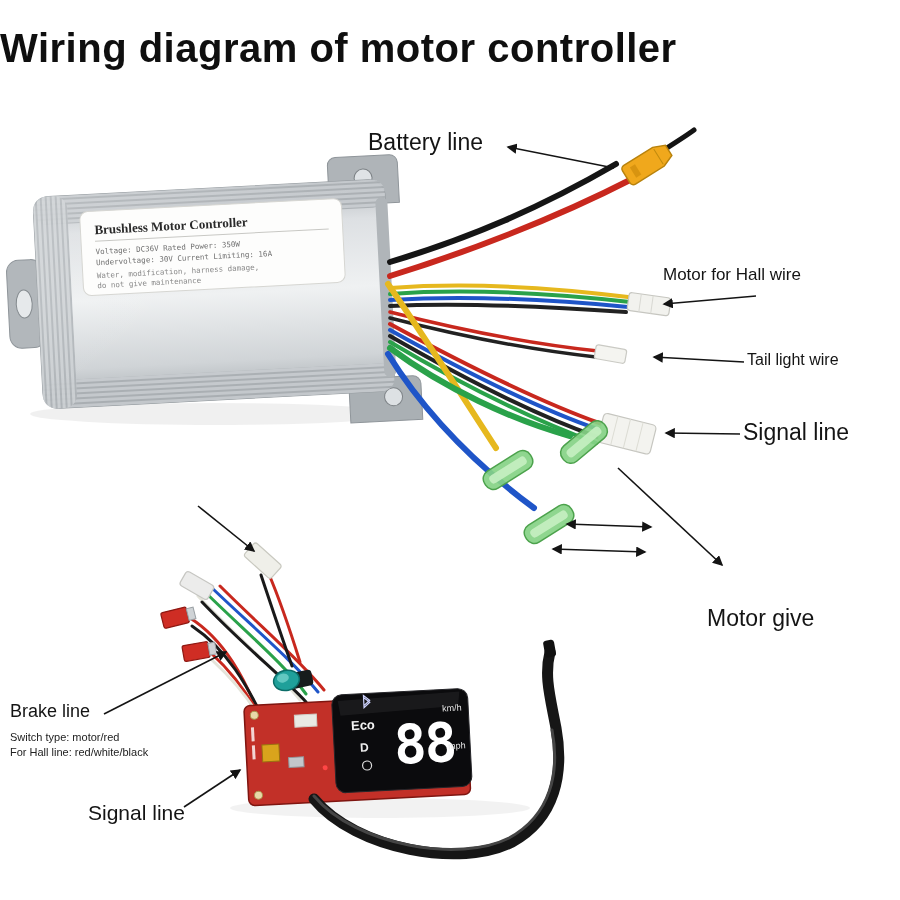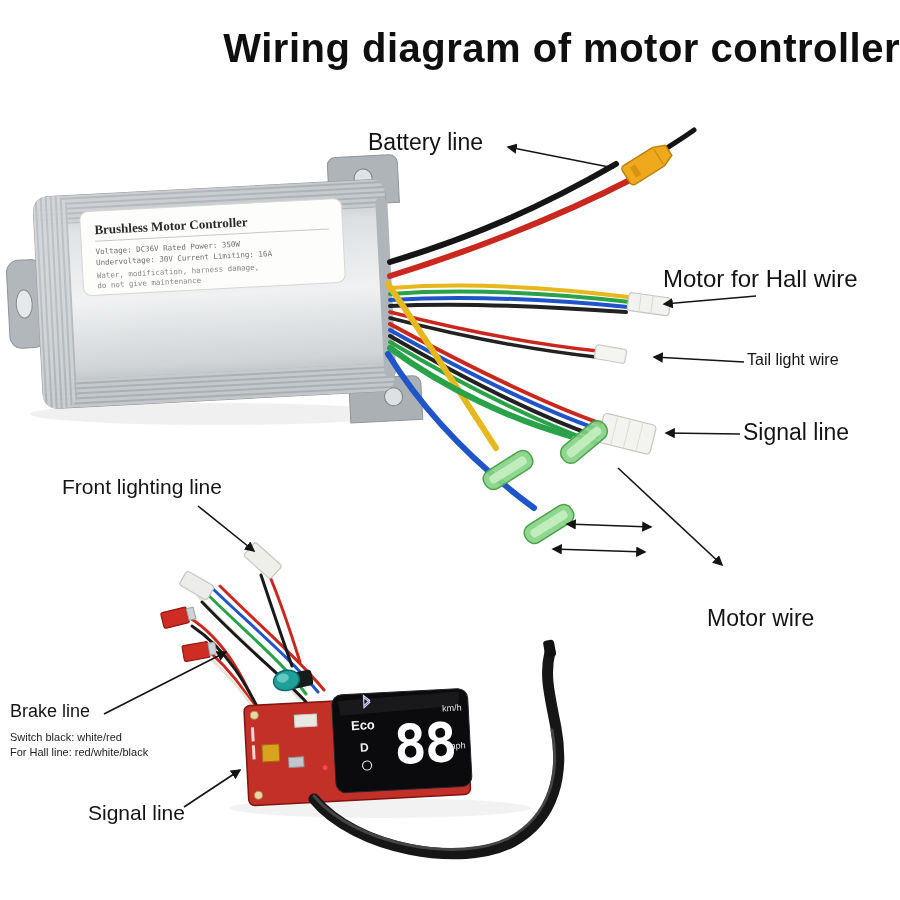--- a/index.html
+++ b/index.html
@@ -1,24 +1,24 @@
 <!DOCTYPE html>
 <html><head>
 <meta charset="utf-8">
 <style>
   html,body{margin:0;padding:0;background:#ffffff;}
   .stage{position:relative;width:900px;height:900px;background:#ffffff;overflow:hidden;
          font-family:"Liberation Sans",sans-serif;}
   .stage svg{position:absolute;left:0;top:0;}
   .lbl{position:absolute;color:#141414;white-space:nowrap;line-height:1.1;
        font-family:"Liberation Sans",sans-serif;}
-  .title{left:0;right:0;top:26px;text-align:right;font-size:40px;font-weight:700;
+  .title{left:0;right:0;top:26px;text-align:left;font-size:40px;font-weight:700;
          letter-spacing:.5px;color:#0f0f0f;}
   .l-battery{left:368px;top:130px;font-size:23px;text-align:center;}
-  .l-hall{left:663px;top:266px;font-size:24px;}
+  .l-hall{left:663px;top:266px;font-size:17px;}
   .l-tail{left:747px;top:351px;font-size:16px;}
   .l-sigtop{left:743px;top:420px;font-size:23px;}
   .l-front{left:62px;top:475px;font-size:21px;}
   .l-motor{left:707px;top:606px;font-size:23px;}
   .l-brake{left:10px;top:702px;font-size:18px;}
   .l-brakenote1{left:10px;top:731px;font-size:11px;color:#222;}
   .l-brakenote2{left:10px;top:746px;font-size:11px;color:#222;}
   .l-sigbot{left:88px;top:801px;font-size:21px;}
 </style>
 </head>
@@ -237,20 +237,19 @@
     <path d="M104,714 L226,652" marker-end="url(#ah)"></path>
     <path d="M184,807 L240,770" marker-end="url(#ah)"></path>
   </g>
 </svg>
 
 <div class="lbl title">Wiring diagram of motor controller</div>
 <div class="lbl l-battery">Battery line</div>
 <div class="lbl l-hall">Motor for Hall wire</div>
 <div class="lbl l-tail">Tail light wire</div>
 <div class="lbl l-sigtop">Signal line</div>
-<div class="lbl l-front">Front lighting line</div>
-<div class="lbl l-motor">Motor wire</div>
+<div class="lbl l-motor">Motor give</div>
 <div class="lbl l-brake">Brake line</div>
-<div class="lbl l-brakenote1">Switch black: white/red</div>
+<div class="lbl l-brakenote1">Switch type: motor/red</div>
 <div class="lbl l-brakenote2">For Hall line: red/white/black</div>
 <div class="lbl l-sigbot">Signal line</div>
 
 </div>
 
 </body></html>

